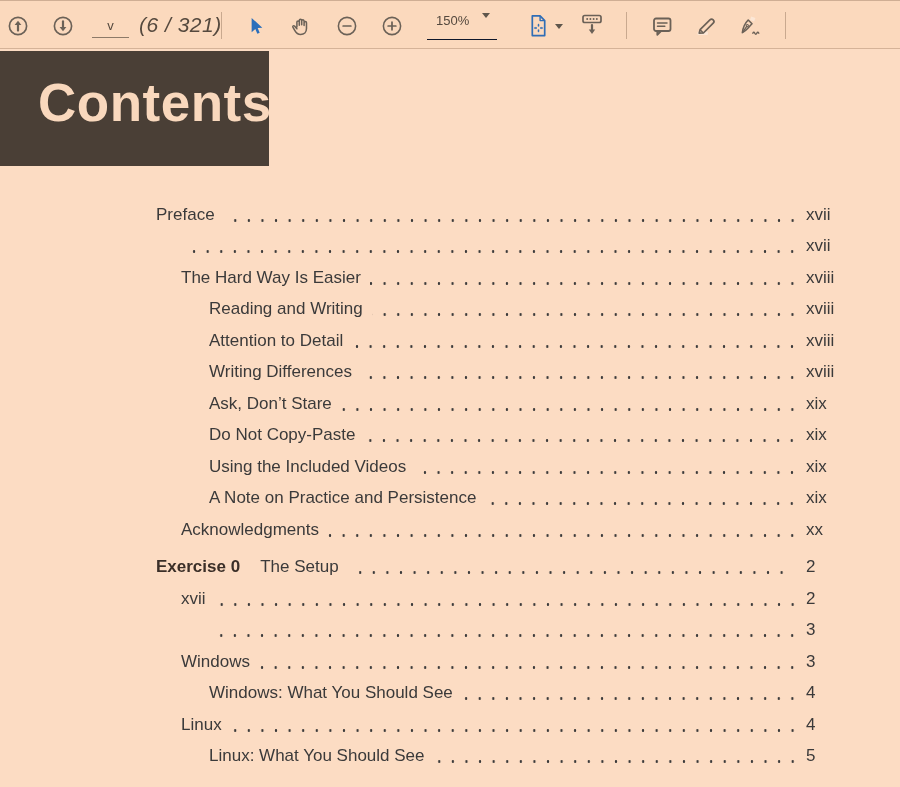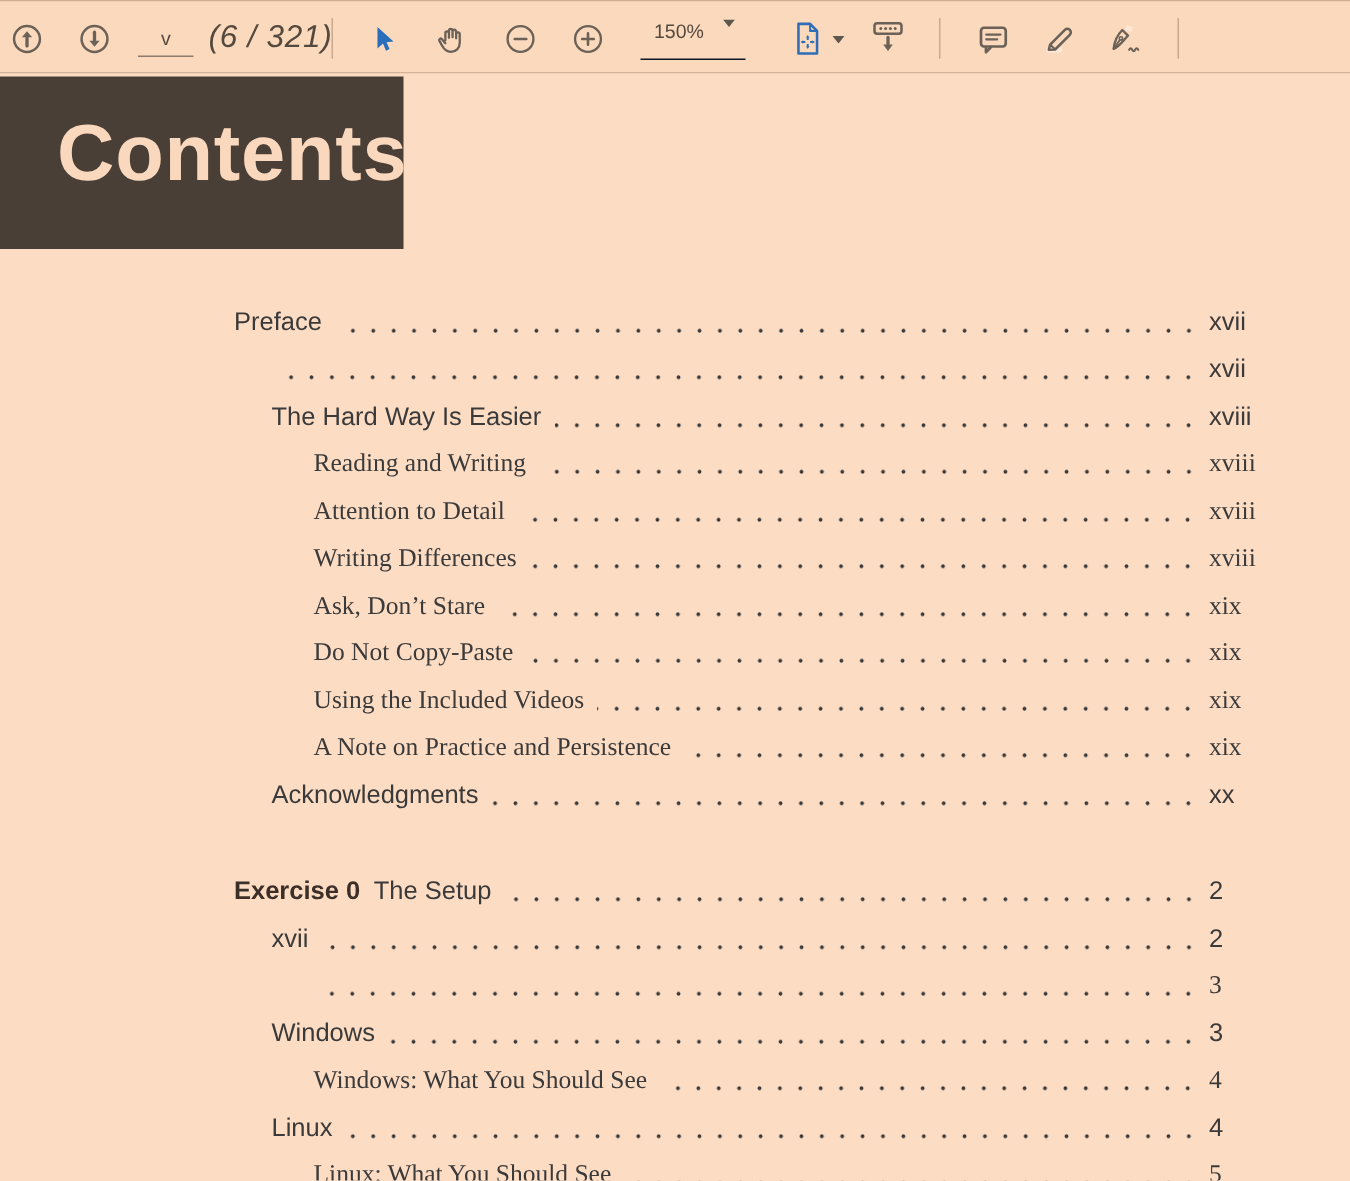--- a/index.html
+++ b/index.html
@@ -41,22 +41,22 @@
   .chapter-banner {
     position:absolute; left:0; top:2px; width:269px; height:115px;
     background:#4a3f36; color:#f9d8bd;
     font-size:53px; font-weight:bold; letter-spacing:0.5px;
     padding:21px 0 0 38px;
   }
 
   .toc { position:absolute; left:0; top:150px; width:900px; padding:0 58px 0 156px; }
   .toc-row { display:flex; align-items:center; height:31.5px; font-size:17px; color:#3b3a3a; cursor:pointer; }
   .toc-row.lvl1 { padding-left:25px; }
-  .toc-row.lvl2 { padding-left:53px;font-family:Liberation Serif, serif; }
-  .toc-row.gap-before { margin-top:33px; }
+  .toc-row.lvl2 { padding-left:53px; }
+  .toc-row.gap-before { margin-top:6px;gap:11px; }
   .toc-bold { font-weight:bold; color:#3b2f28; margin-right:9px; white-space:nowrap; }
   .toc-label { white-space:nowrap; }
   .toc-leader {
     flex:1; align-self:stretch; margin-left:9px; margin-right:5px;
     background-image:radial-gradient(circle, #3a3939 1.05px, rgba(0,0,0,0) 1.5px);
     background-size:13.6px 3px; background-repeat:repeat-x;
     background-position:right 2px bottom 9px;
   }
   .toc-page { min-width:36px; text-align:left; white-space:nowrap; }
 

